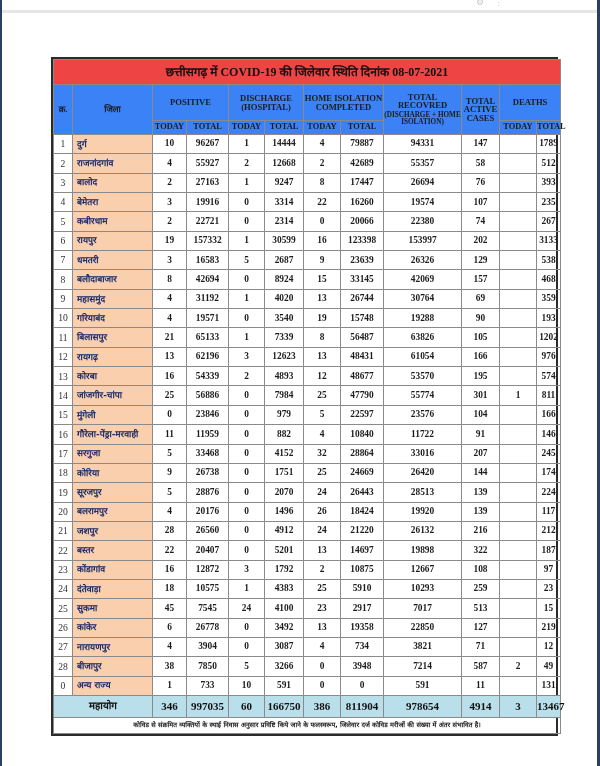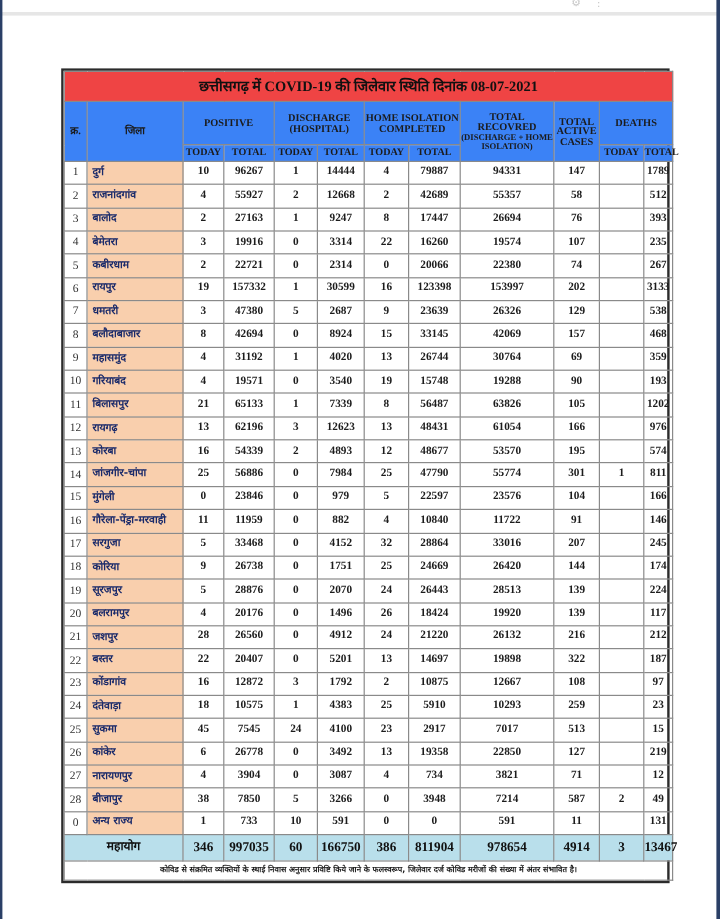--- a/index.html
+++ b/index.html
@@ -164,21 +164,21 @@
     <td>123398</td>
     <td>153997</td>
     <td>202</td>
     <td></td>
     <td>3133</td>
   </tr>
         <tr class="row">
     <td class="sn">7</td>
     <td class="name">धमतरी</td>
     <td>3</td>
-    <td>47380</td>
+    <td>16583</td>
     <td>5</td>
     <td>2687</td>
     <td>9</td>
     <td>23639</td>
     <td>26326</td>
     <td>129</td>
     <td></td>
     <td>538</td>
   </tr>
         <tr class="row">

